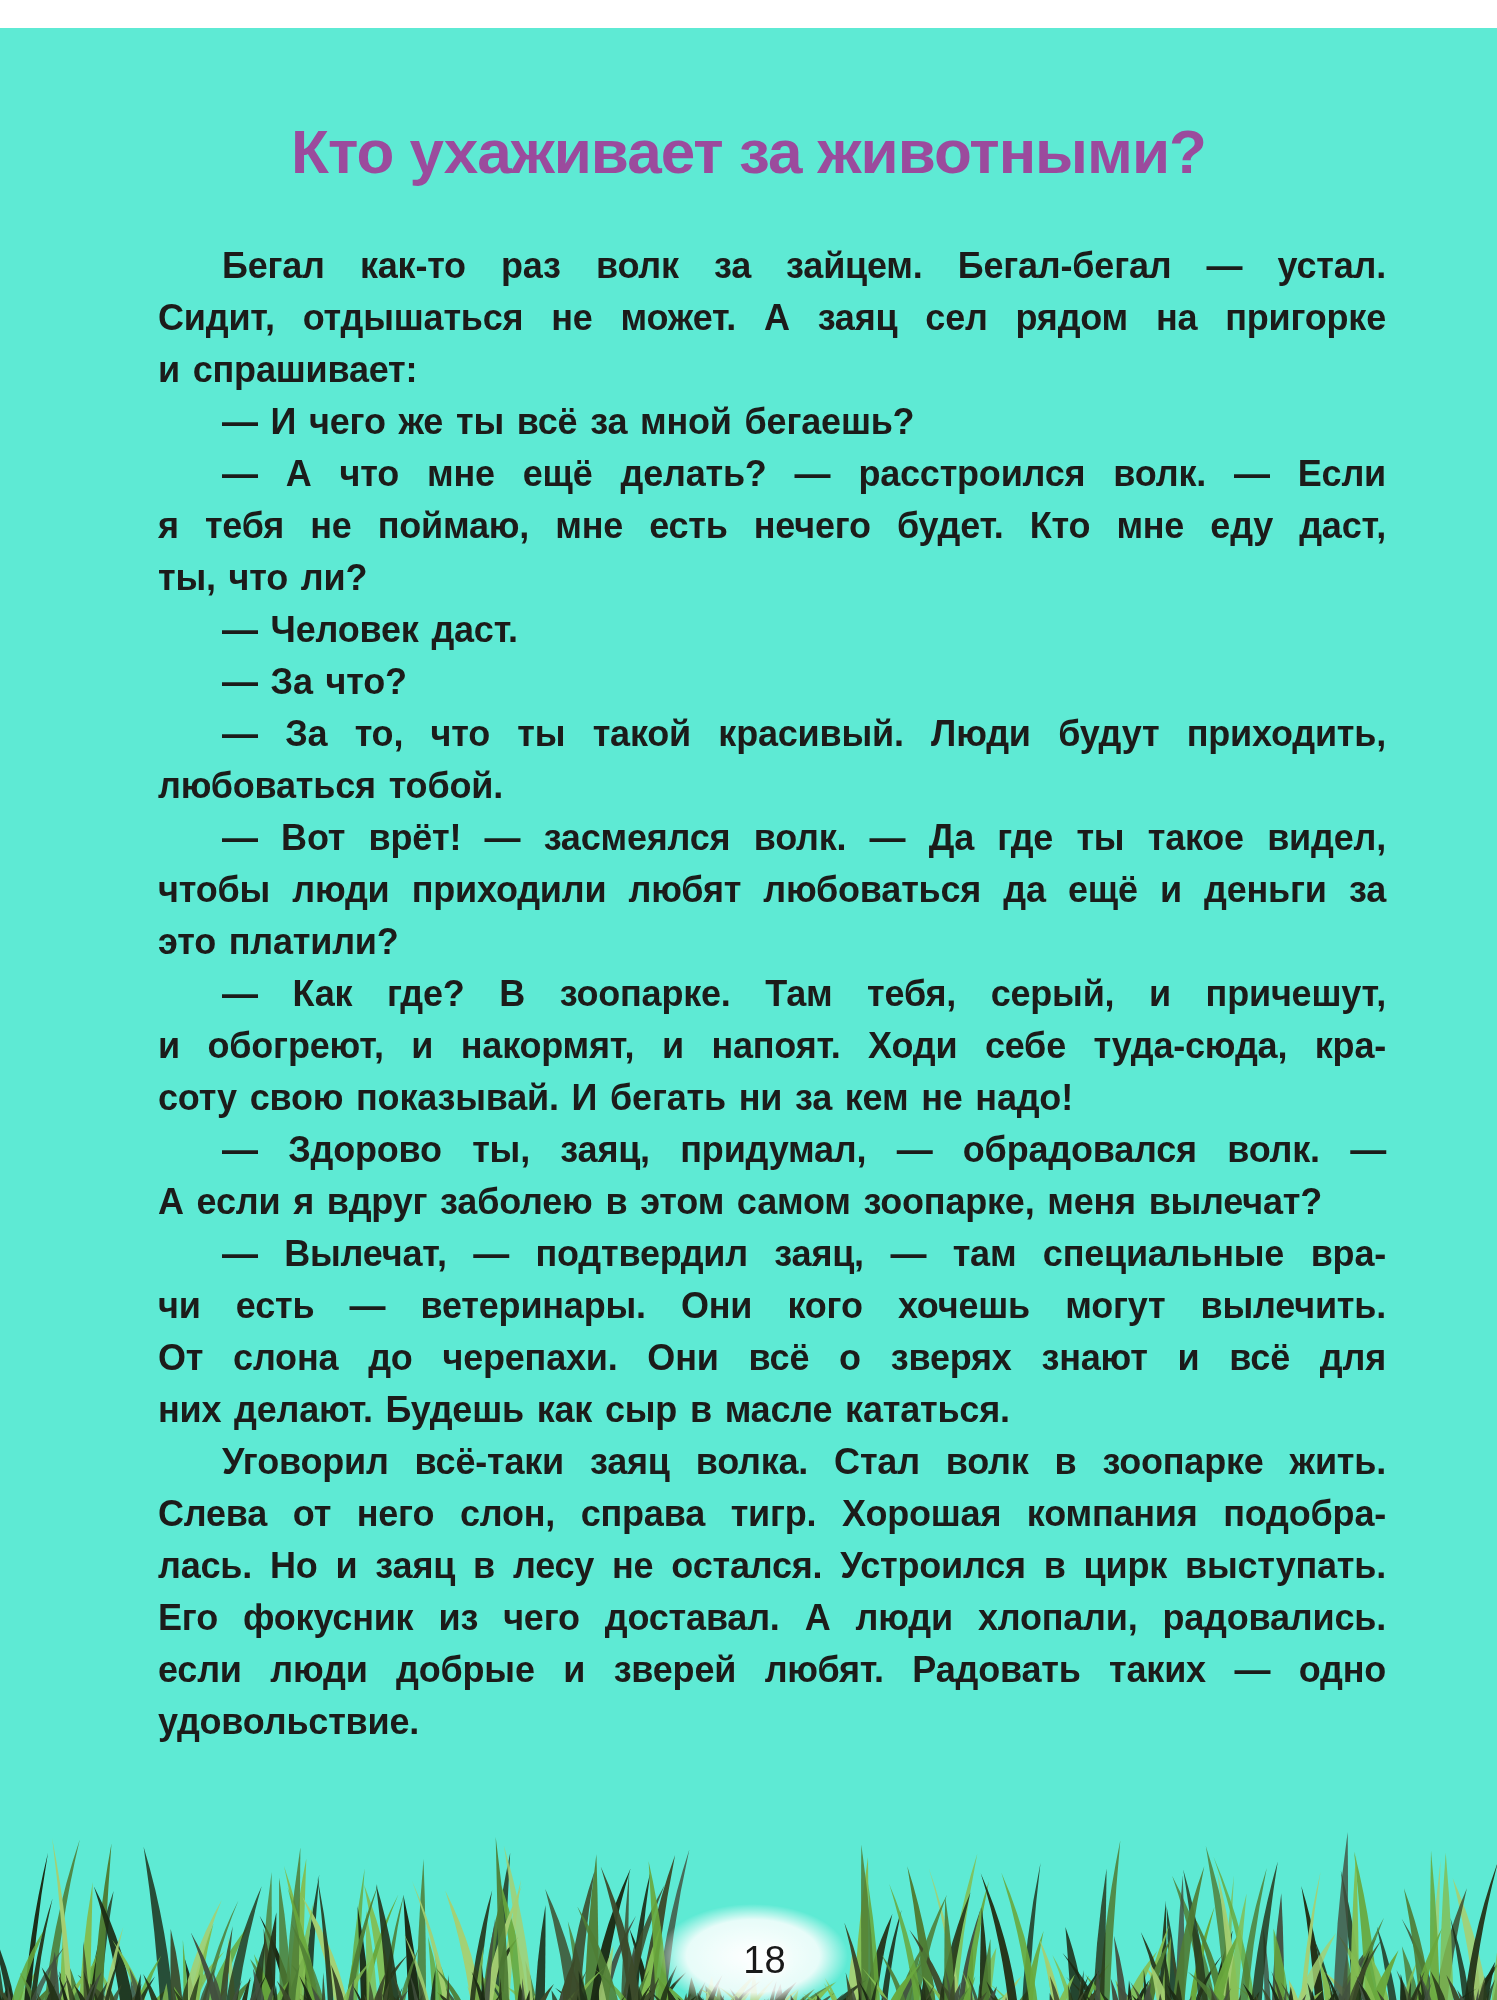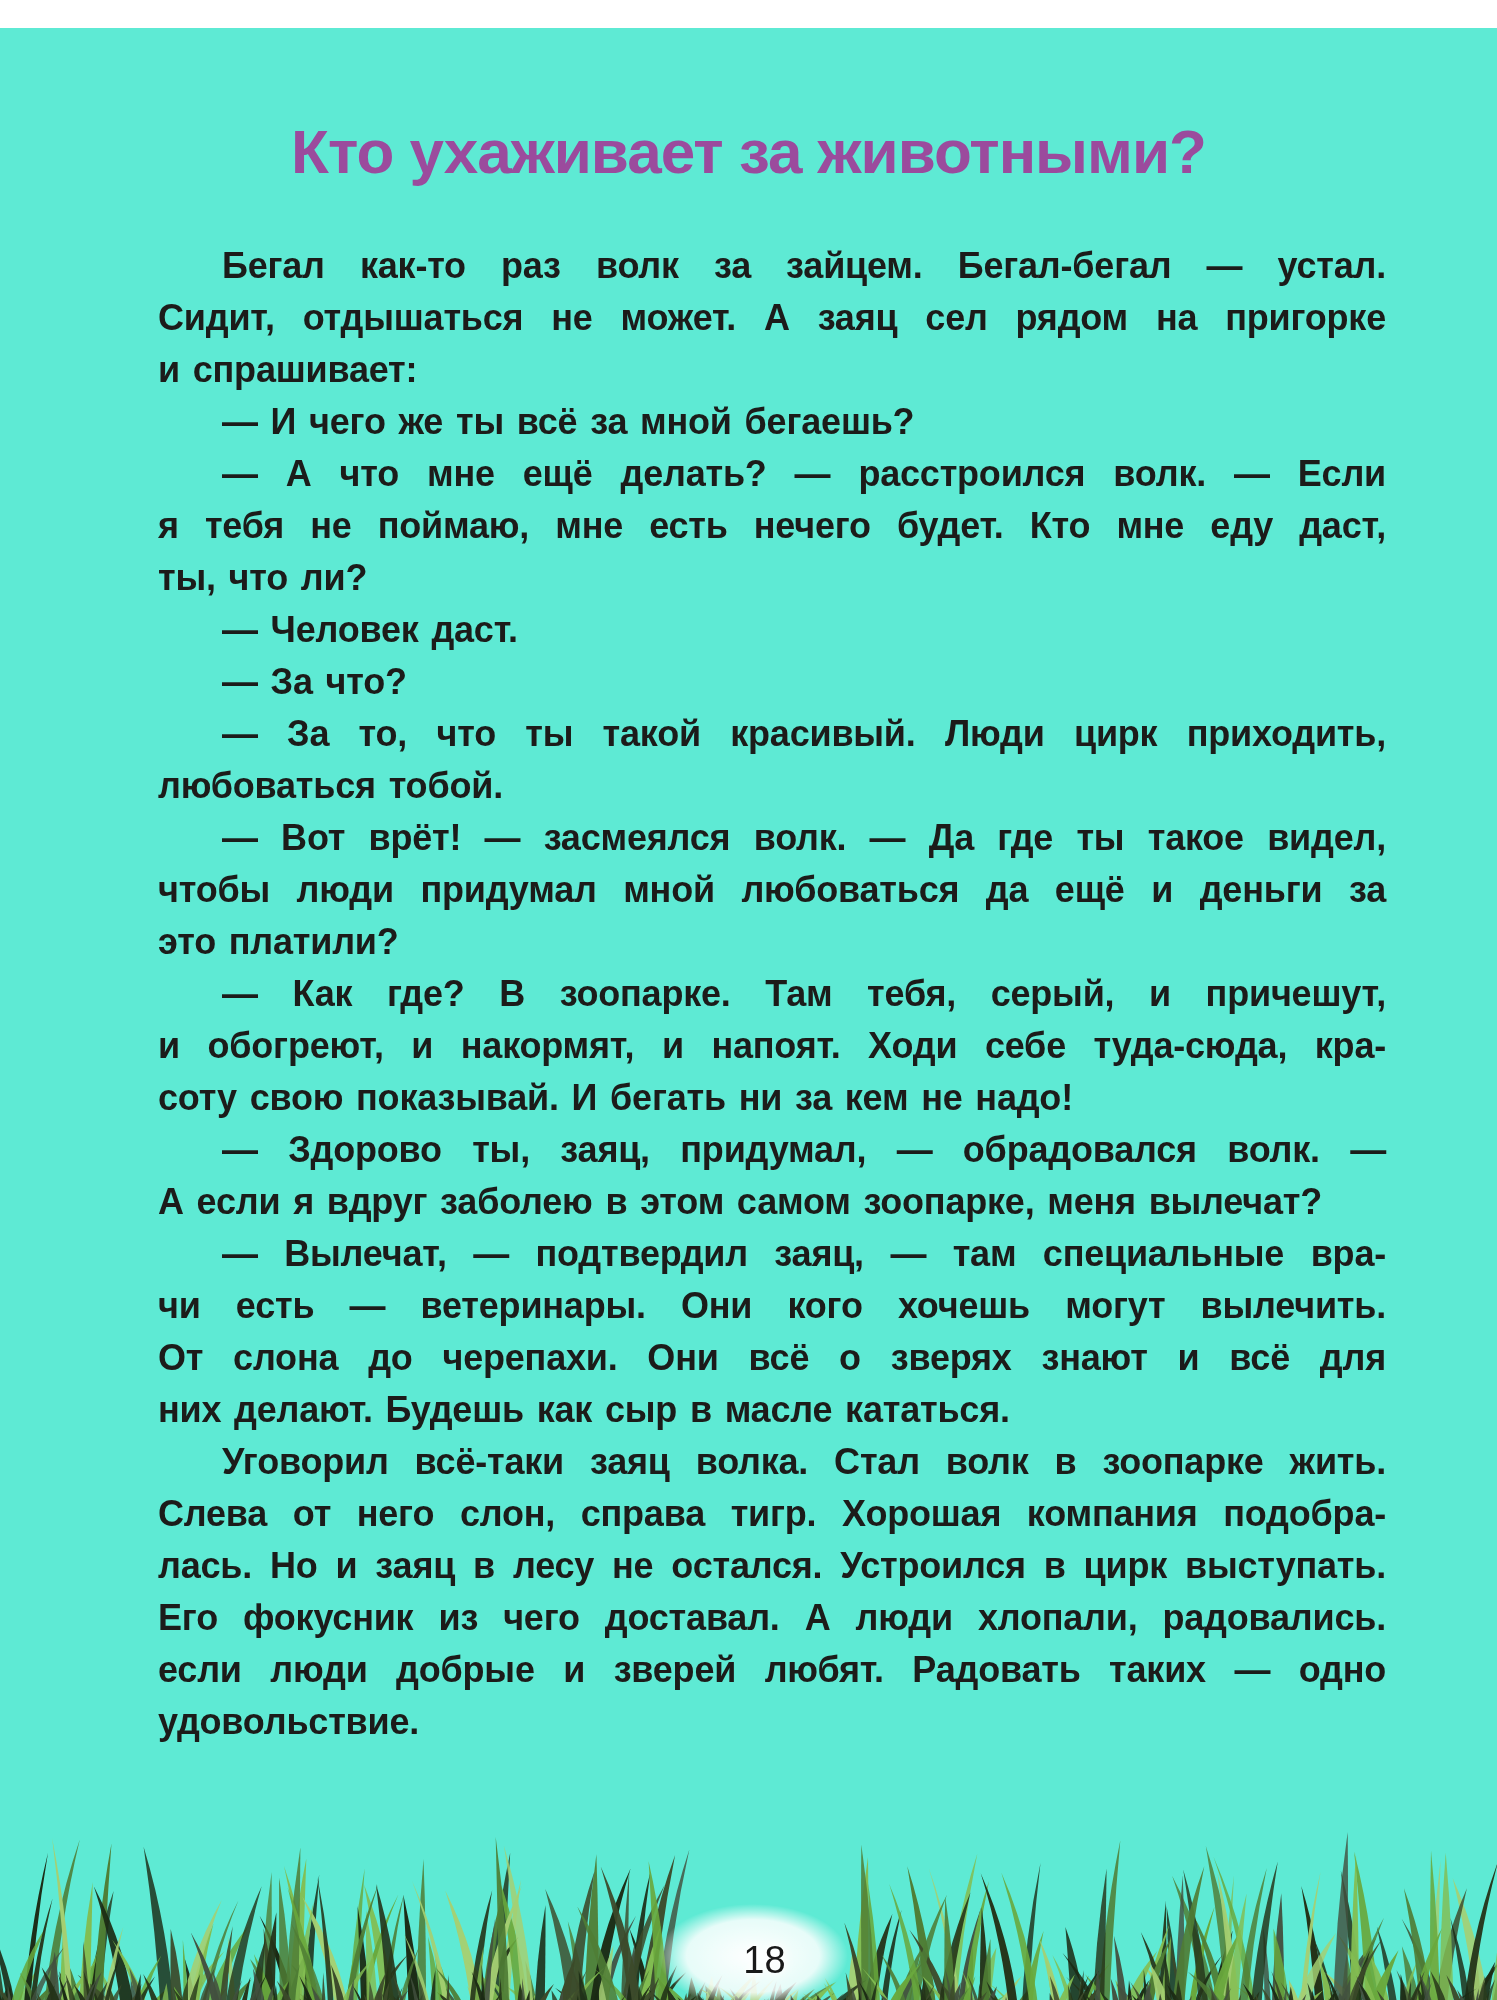--- a/index.html
+++ b/index.html
@@ -85,26 +85,26 @@
         <div class="line">я тебя не поймаю, мне есть нечего будет. Кто мне еду даст,</div>
         <div class="line last">ты, что ли?</div>
       </div>
       <div class="para">
         <div class="line last">— Человек даст.</div>
       </div>
       <div class="para">
         <div class="line last">— За что?</div>
       </div>
       <div class="para">
-        <div class="line">— За то, что ты такой красивый. Люди цирк приходить,</div>
+        <div class="line">— За то, что ты такой красивый. Люди будут приходить,</div>
         <div class="line last">любоваться тобой.</div>
       </div>
       <div class="para">
         <div class="line">— Вот врёт! — засмеялся волк. — Да где ты такое видел,</div>
-        <div class="line">чтобы люди придумал мной любоваться да ещё и деньги за</div>
+        <div class="line">чтобы люди приходили любят любоваться да ещё и деньги за</div>
         <div class="line last">это платили?</div>
       </div>
       <div class="para">
         <div class="line">— Как где? В зоопарке. Там тебя, серый, и причешут,</div>
         <div class="line">и обогреют, и накормят, и напоят. Ходи себе туда-сюда, кра-</div>
         <div class="line last">соту свою показывай. И бегать ни за кем не надо!</div>
       </div>
       <div class="para">
         <div class="line">— Здорово ты, заяц, придумал, — обрадовался волк. —</div>
         <div class="line last">А если я вдруг заболею в этом самом зоопарке, меня вылечат?</div>

